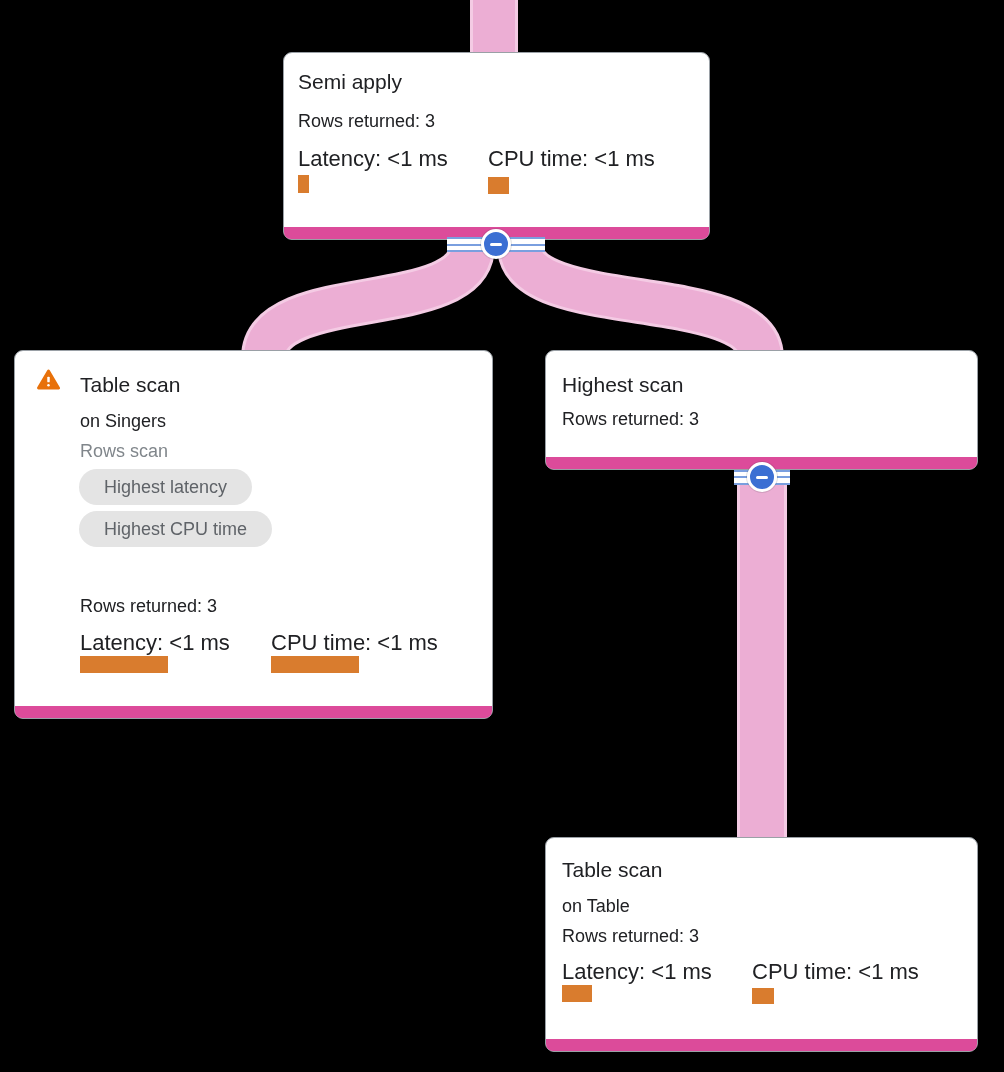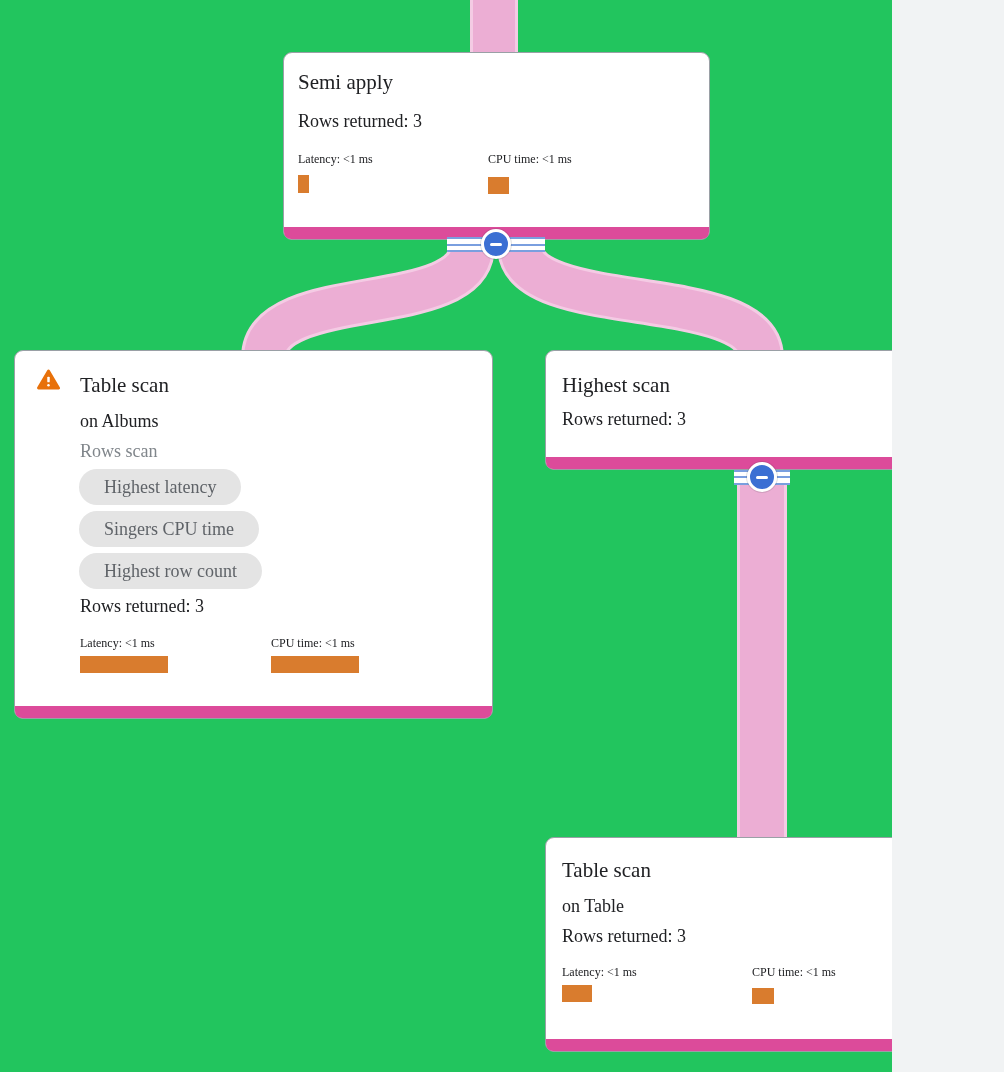--- a/index.html
+++ b/index.html
@@ -3,25 +3,24 @@
 <meta charset="utf-8">
 <style>
   html,body{margin:0;padding:0;}
   body{
     background:#f1f3f4;
     font-family:"Liberation Sans","DejaVu Sans",sans-serif;
     color:#202124;
   }
   #canvas{
     position:relative;
-    width:892px;
+    width:1004px;
     height:1072px;
-    background:#22c55e;
+    background:#000000;
     overflow:hidden;
-    font-family:Liberation Serif, serif;
   }
   #edges{
     position:absolute;left:0;top:0;z-index:1;
   }
   .card{
     position:absolute;
     background:#ffffff;
     border:1.5px solid #9aa0a6;
     border-radius:9px;
     box-sizing:border-box;
@@ -46,21 +45,21 @@
     position:absolute;
     font-size:18px;
     font-weight:400;
     color:#202124;
     line-height:24px;
     white-space:nowrap;
   }
   .node-text.muted{color:#80868b;}
   .metric-label{
     position:absolute;
-    font-size:12px;
+    font-size:22px;
     color:#202124;
     line-height:24px;
     white-space:nowrap;
   }
   .metric-bar{
     position:absolute;
     height:17px;
     background:#d97c2e;
   }
   .badge{
@@ -187,26 +186,25 @@
     <span class="minus"></span>
   </div>
 
   <div class="card" id="card-singers">
     <svg class="warning-icon" id="singers-warn" viewBox="0 0 24 22">
       <path d="M12 2 L22.5 20 L1.5 20 Z" fill="#e8710a" stroke="#e8710a" stroke-width="3" stroke-linejoin="round"></path>
       <rect x="10.7" y="8" width="2.6" height="6" rx="1" fill="#ffffff"></rect>
       <rect x="10.7" y="15.8" width="2.6" height="2.6" rx="1.3" fill="#ffffff"></rect>
     </svg>
     <div class="node-title" id="singers-title">Table scan</div>
-    <div class="node-text" id="singers-sub">on Albums</div>
+    <div class="node-text" id="singers-sub">on Singers</div>
     <div class="node-text muted" id="singers-scan">Rows scan</div>
     <div class="badge-stack" id="singers-badges">
       <span class="badge">Highest latency</span>
-      <span class="badge">Singers CPU time</span>
-      <span class="badge">Highest row count</span>
+      <span class="badge">Highest CPU time</span>
     </div>
     <div class="node-text" id="singers-rows">Rows returned: 3</div>
     <div class="metric-label" id="singers-lat-label">Latency: &lt;1 ms</div>
     <div class="metric-label" id="singers-cpu-label">CPU time: &lt;1 ms</div>
     <div class="metric-bar" id="singers-lat-bar" style="width:88px"></div>
     <div class="metric-bar" id="singers-cpu-bar" style="width:88px"></div>
     <div class="accent-bar"></div>
   </div>
 
   <div class="card" id="card-filter">

